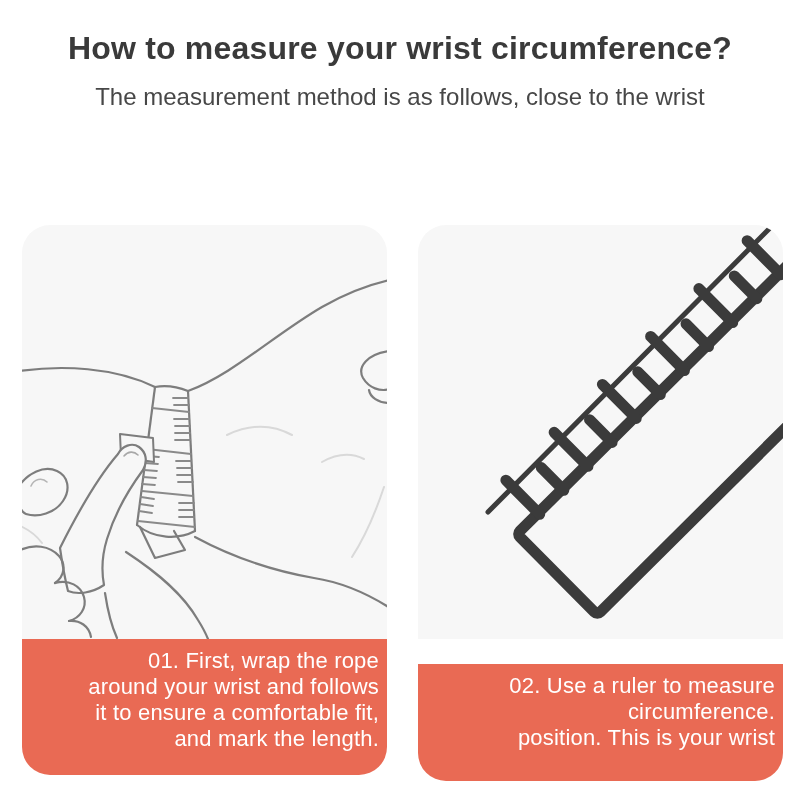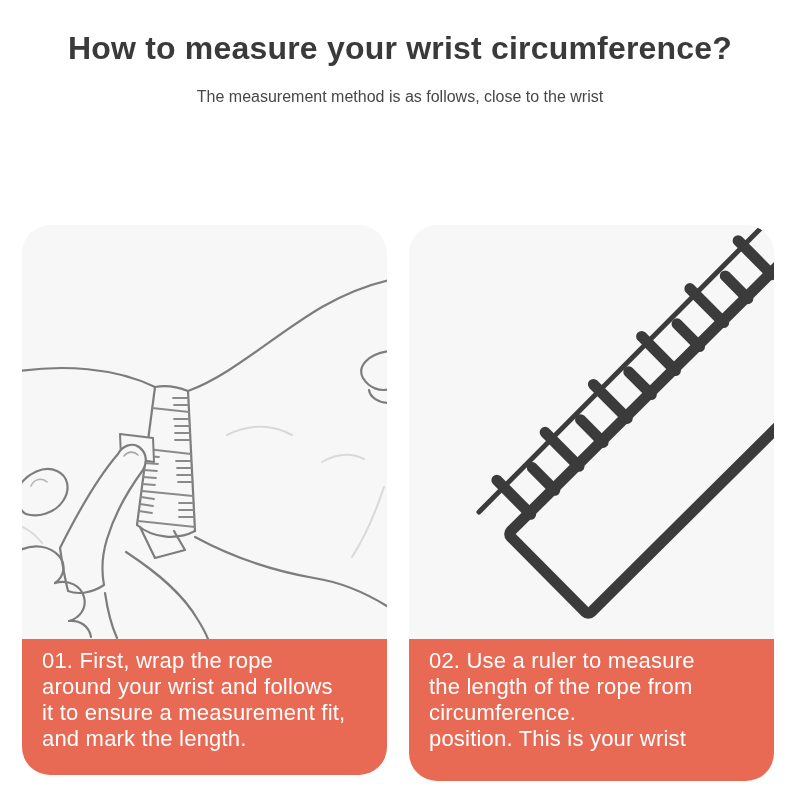--- a/index.html
+++ b/index.html
@@ -7,40 +7,40 @@
               font-family:"Liberation Sans", sans-serif; }
   .stage { position:relative; width:800px; height:800px; background:#fff; }
 
   .page-title {
     margin-top:28px; text-align:center;
     font-size:32px; font-weight:bold; letter-spacing:.2px;
     color:#3a3a3a; line-height:40px;
   }
   .page-subtitle {
     margin-top:14px; text-align:center;
-    font-size:16px; font-weight:400; color:#474747; line-height:30px;
+    font-size:24px; font-weight:400; color:#474747; line-height:30px;
   }
 
   .card {
     position:absolute; top:197px; width:365px;
     border-radius:28px; overflow:hidden;
     display:flex; flex-direction:column;
   }
   .card.left  { left:22px;  height:550px; }
-  .card.right { left:409px; height:556px; }
+  .card.right { left:418px; height:556px;gap:25px; }
 
   .card-illustration {
     height:414px; background:#f7f7f7; position:relative; flex:0 0 auto;
   }
   .card-illustration svg { display:block; width:100%; height:100%; }
 
   .card-caption {
     flex:1 1 auto; background:#e96a54; color:#ffffff;
     padding:9px 8px 8px 20px;
-    font-size:22px; line-height:26px; letter-spacing:.2px;
+    font-size:22px; line-height:26px; letter-spacing:.2px;text-align:right;
   }
   .caption-line { white-space:nowrap; }
 </style>
 </head>
 <body>
 
 <div class="stage">
 
   <div class="page-title">How to measure your wrist circumference?</div>
   <div class="page-subtitle">The measurement method is as follows, close to the wrist</div>
@@ -95,21 +95,21 @@
           <path d="M-4,326 C12,318 28,321 37,331 C44,339 43,351 33,358"></path>
           <path d="M33,358 C47,354 59,361 62,372 C65,383 58,393 47,396"></path>
           <path d="M47,396 C58,395 67,401 69,412"></path>
           <path d="M83,368 C86,388 90,402 95,413"></path>
         </g>
       </svg>
     </div>
     <div class="card-caption" style="background: rgb(233, 106, 84);">
       <div class="caption-line">01. First, wrap the rope</div>
       <div class="caption-line">around your wrist and follows</div>
-      <div class="caption-line">it to ensure a measurement fit,</div>
+      <div class="caption-line">it to ensure a comfortable fit,</div>
       <div class="caption-line">and mark the length.</div>
     </div>
   </div>
 
   <div class="card right">
     <div class="card-illustration">
       <svg viewBox="0 0 365 414" fill="none">
 
         <line x1="70" y1="287" x2="352" y2="3" stroke="#3b3b3b" stroke-width="5" stroke-linecap="round"></line>
 
@@ -130,19 +130,18 @@
             <line x1="404" y1="2" x2="404" y2="-30"></line>
             <line x1="438" y1="2" x2="438" y2="-46"></line>
             <line x1="472" y1="2" x2="472" y2="-30"></line>
             <line x1="506" y1="2" x2="506" y2="-46"></line>
           </g>
         </g>
       </svg>
     </div>
     <div class="card-caption" style="background: rgb(233, 106, 84);">
       <div class="caption-line">02. Use a ruler to measure</div>
-      <div class="caption-line">the length of the rope from</div>
       <div class="caption-line">circumference.</div>
       <div class="caption-line">position. This is your wrist</div>
     </div>
   </div>
 
 </div>
 
 </body></html>

